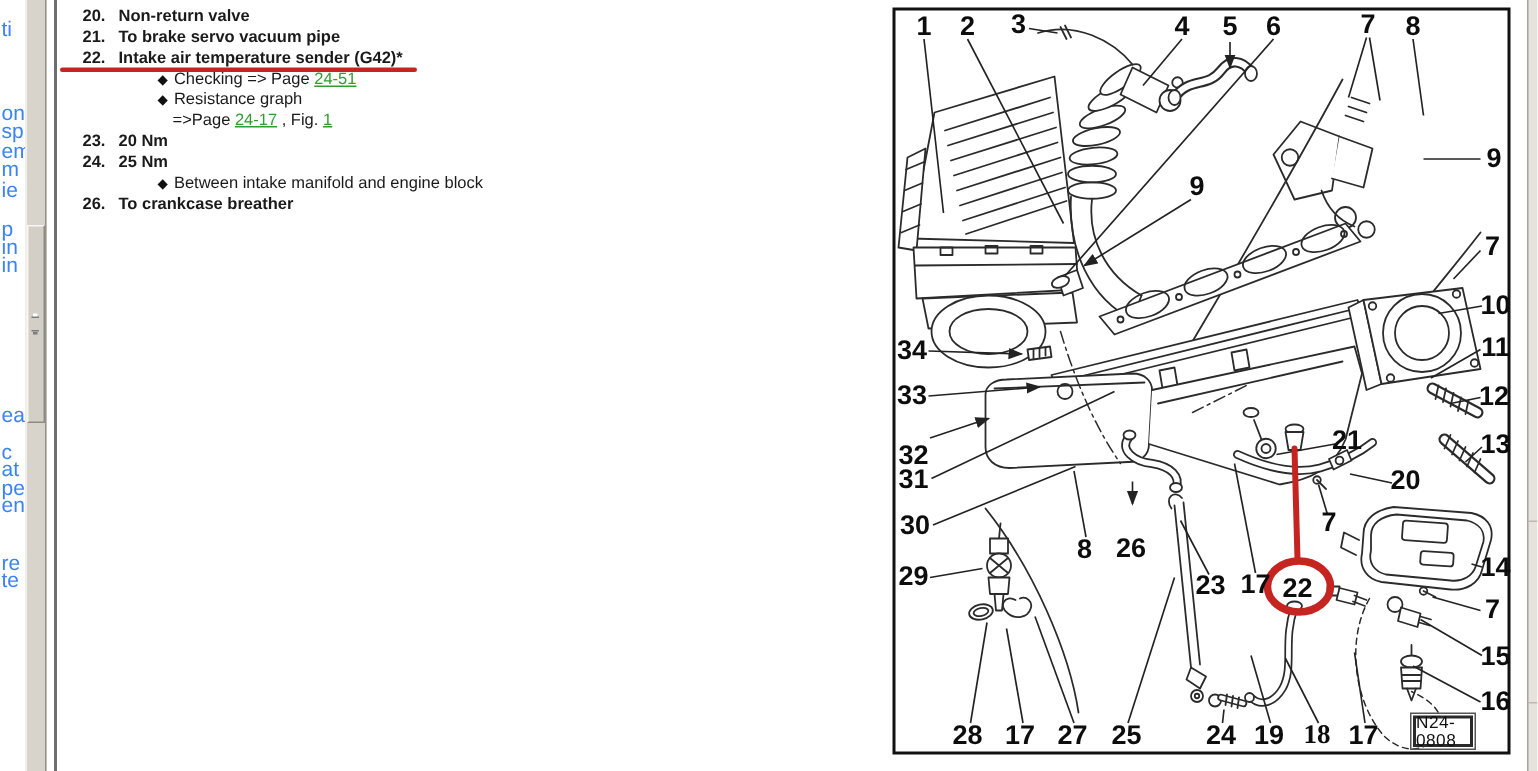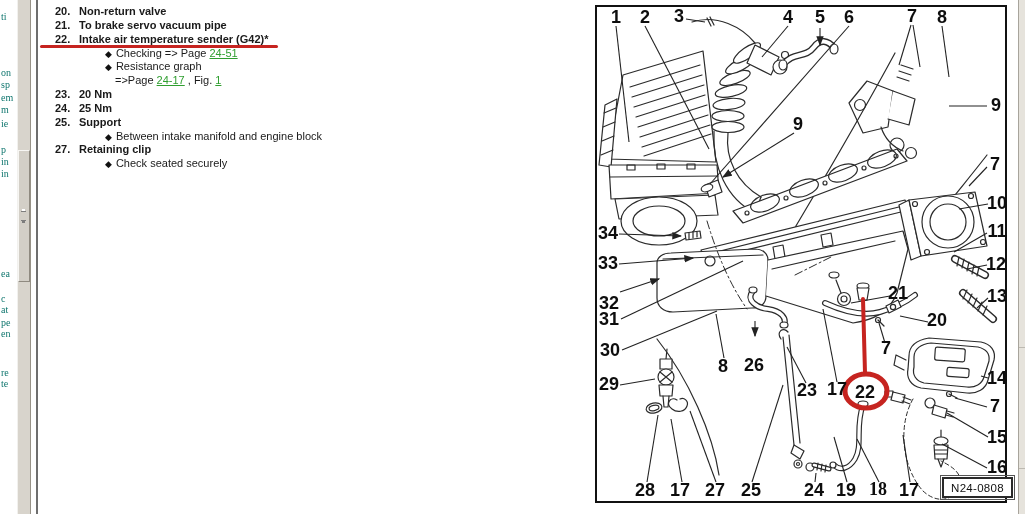--- a/index.html
+++ b/index.html
@@ -1,21 +1,21 @@
 <!DOCTYPE html>
 <html style="--red: #c62420; --green: #2f9e2f;"><head>
 <meta charset="utf-8">
 <style>
   :root{ --red:#c62420; --green:#2f9e2f; }
   html,body{margin:0;padding:0;background:#fff;}
   .screen{position:relative;width:1025px;height:514px;background:#fff;overflow:hidden;
           font-family:"Liberation Sans",sans-serif;color:#1a1a1a;}
   
   .left-col{position:absolute;left:0;top:0;width:17px;height:514px;overflow:hidden;}
-  .frag{position:absolute;left:1px;font-family:Liberation Serif, serif;font-size:10px;color:#0f766e;white-space:nowrap;}
+  .frag{position:absolute;left:1px;font-family:Liberation Sans, sans-serif;font-size:14px;color:#3b82f6;white-space:nowrap;}
   
   .sb{position:absolute;left:17px;top:0;width:12px;height:514px;background:#d8d4cc;
       border-left:1px solid #f2f1ee;border-right:1px solid #979287;}
   .sb-thumb{position:absolute;left:0;top:150px;width:10px;height:130px;background:#d3cfc7;
       border:1px solid #8f8a80;border-top-color:#f7f6f3;border-left-color:#f7f6f3;}
   .grip{position:absolute;left:2px;top:60px;width:5px;height:8px;
       border-top:1px solid #7d7d7d;border-bottom:1px solid #7d7d7d;box-shadow:0 3px 0 -1px #7d7d7d, 0 -3px 0 -1px #fff;}
   .divider{position:absolute;left:36px;top:0;width:2px;height:514px;background:#6e6e6e;}
   
   .right-strip{position:absolute;left:1018px;top:0;width:7px;height:514px;background:#e6e3dc;border-left:1px solid #a8a49c;}
@@ -29,21 +29,21 @@
   .num{display:inline-block;width:24px;}
   .diamond{font-size:9px;margin-right:4px;color:#111;}
   .link{color:var(--green);text-decoration:underline;cursor:pointer;}
   .red-underline{position:absolute;left:40px;top:45px;width:238px;height:3px;background:var(--red);border-radius:2px;}
   
   .diagram{position:absolute;left:595px;top:5px;width:412px;height:498px;border:2px solid #111;
            box-sizing:border-box;background:#fff;}
   .diagram svg{position:absolute;left:0;top:0;}
   .callouts{position:absolute;left:0;top:0;width:408px;height:494px;}
   .co{position:absolute;transform:translate(-50%,-50%);font-weight:bold;font-size:18px;color:#0d0d0d;line-height:1;white-space:nowrap;}
-  .fig-box{position:absolute;left:345px;top:470px;width:71px;height:21px;border:2px solid #2a2a2a;
+  .fig-box{position:absolute;left:345px;top:470px;width:40px;height:21px;border:2px solid #2a2a2a;
            outline:1px solid #555;outline-offset:1px;background:#fff;box-sizing:border-box;
            display:flex;align-items:center;justify-content:center;font-size:11.5px;letter-spacing:.3px;color:#111;}
   .redmark{stroke:var(--red);}
 </style>
 </head>
 <body>
 
 <div class="screen">
 
   <div class="left-col">
@@ -76,24 +76,22 @@
 
   <div class="parts-list">
     <div class="row item"><span class="num">20.</span><span>Non-return valve</span></div>
     <div class="row item"><span class="num">21.</span><span>To brake servo vacuum pipe</span></div>
     <div class="row item"><span class="num">22.</span><span>Intake air temperature sender (G42)*</span></div>
     <div class="row bullet"><span class="diamond">◆</span><span>Checking =&gt; Page </span><span class="link">24-51</span></div>
     <div class="row bullet"><span class="diamond">◆</span><span>Resistance graph</span></div>
     <div class="row cont"><span>=&gt;Page </span><span class="link">24-17</span><span> , Fig. </span><span class="link">1</span></div>
     <div class="row item"><span class="num">23.</span><span>20 Nm</span></div>
     <div class="row item"><span class="num">24.</span><span>25 Nm</span></div>
-    <div class="row item"><span class="num">25.</span><span>Support</span></div>
     <div class="row bullet"><span class="diamond">◆</span><span>Between intake manifold and engine block</span></div>
-    <div class="row item"><span class="num">27.</span><span>Retaining clip</span></div>
-    <div class="row bullet"><span class="diamond">◆</span><span>Check seated securely</span></div>
+    <div class="row item"><span class="num">26.</span><span>To crankcase breather</span></div>
   </div>
 
   <div class="red-underline"></div>
 
   <div class="diagram">
     <svg width="408" height="494" viewBox="0 0 408 494">
       <defs>
         <marker id="ah" viewBox="0 0 8 8" refX="7" refY="3" markerWidth="9" markerHeight="9" orient="auto">
           <path d="M0,0 L8,3 L0,6 Z" fill="#222"></path>
         </marker>

